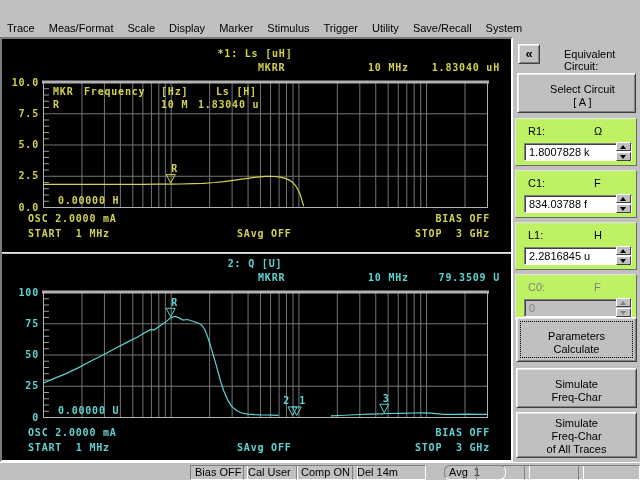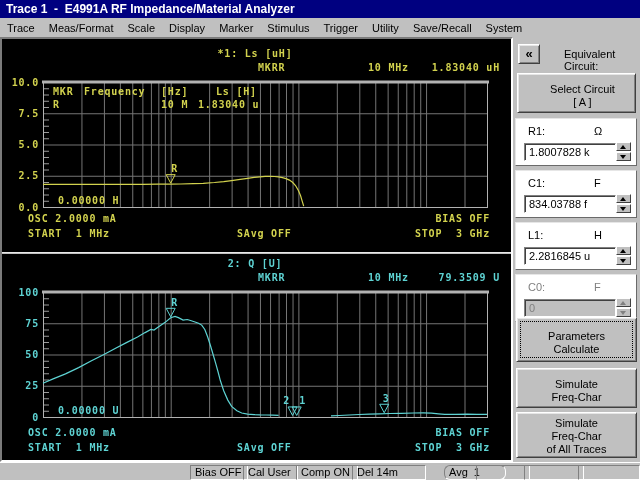--- a/index.html
+++ b/index.html
@@ -16,27 +16,27 @@
   .ctext{font-family:"DejaVu Sans Mono",monospace;font-size:10px;font-weight:bold;letter-spacing:0.8px;white-space:pre;}
   .chart-divider{height:2px;background:#c0c0c0;border-top:1px solid #e8e8e8;box-sizing:border-box;}
   .side-panel{position:absolute;left:513px;top:37px;width:127px;height:425px;background:#c0c0c0;font-size:11px;}
   .btn{position:absolute;background:#c0c0c0;border:1px solid;border-color:#ffffff #404040 #404040 #ffffff;
        box-shadow:inset 1px 1px 0 #e6e6e6, inset -1px -1px 0 #808080;
        font-family:"Liberation Sans",sans-serif;font-size:11px;color:#000;text-align:center;cursor:default;padding:0;}
   .btn .bline{display:block;line-height:13px;}
   .collapse-btn{left:5px;top:7px;width:22px;height:20px;font-size:13px;font-weight:bold;line-height:18px;}
   .panel-title{position:absolute;left:33px;top:11px;margin-left:18px;}
   .select-circuit{left:4px;top:36px;width:119px;height:40px;padding-top:6px;box-sizing:border-box;padding-left:12px;}
-  .param-group{position:absolute;left:2px;width:122px;height:48px;background:#ffffff;border:1px solid;
+  .param-group{position:absolute;left:2px;width:122px;height:48px;background:#bef264;border:1px solid;
                border-color:#e6e6e6 #6a6a6a #6a6a6a #e6e6e6;box-sizing:border-box;}
   .p-name{position:absolute;left:12px;top:6px;}
   .p-unit{position:absolute;left:78px;top:6px;}
   .p-input{position:absolute;left:8px;top:24px;width:86px;height:16px;border:1px solid;
            border-color:#808080 #ffffff #ffffff #808080;box-shadow:inset 1px 1px 0 #404040;background:#fff;
-           font-family:"Liberation Sans",sans-serif;font-size:11px;padding:0 0 0 4px;color:#000;}
+           font-family:"Liberation Sans",sans-serif;font-size:11px;padding:0 16px 0 4px;color:#000;}
   .spinner{position:absolute;left:100px;top:23px;width:15px;height:19px;}
   .spin-btn{position:absolute;left:0;width:15px;height:9px;background:#c0c0c0;border:1px solid;
             border-color:#ffffff #404040 #404040 #ffffff;box-sizing:border-box;}
   .spin-btn.dn{top:10px;}.spin-btn.up{top:0;}
   .arr{position:absolute;left:3px;width:0;height:0;border-left:3px solid transparent;border-right:3px solid transparent;}
   .arr.up{top:2px;border-bottom:4px solid #000;}
   .arr.dn{top:2px;border-top:4px solid #000;}
   .param-group.disabled .p-name,.param-group.disabled .p-unit{color:#808080;}
   .param-group.disabled .p-input{background:#c0c0c0;color:#808080;}
   .param-group.disabled .arr.up{border-bottom-color:#808080;}
@@ -46,21 +46,20 @@
   .sim2-btn{left:3px;top:375px;width:121px;height:46px;padding-top:2px;box-sizing:border-box;}
   .statusbar{position:absolute;left:0;top:462px;width:640px;height:18px;background:#c0c0c0;border-top:1px solid #ffffff;}
   .status-cell{position:absolute;top:2px;height:13px;border:1px solid;border-color:#808080 #ffffff #ffffff #808080;
                font-size:11px;line-height:12px;padding:0 4px;white-space:pre;color:#000;}
 </style>
 </head>
 <body>
 
 <div class="screen">
 
-  <div class="titlebar">Trace 1  -  E4991A RF Impedance/Material Analyzer</div>
 
   <div class="menubar">
       <span class="menu-item">Trace</span>
       <span class="menu-item">Meas/Format</span>
       <span class="menu-item">Scale</span>
       <span class="menu-item">Display</span>
       <span class="menu-item">Marker</span>
       <span class="menu-item">Stimulus</span>
       <span class="menu-item">Trigger</span>
       <span class="menu-item">Utility</span>

